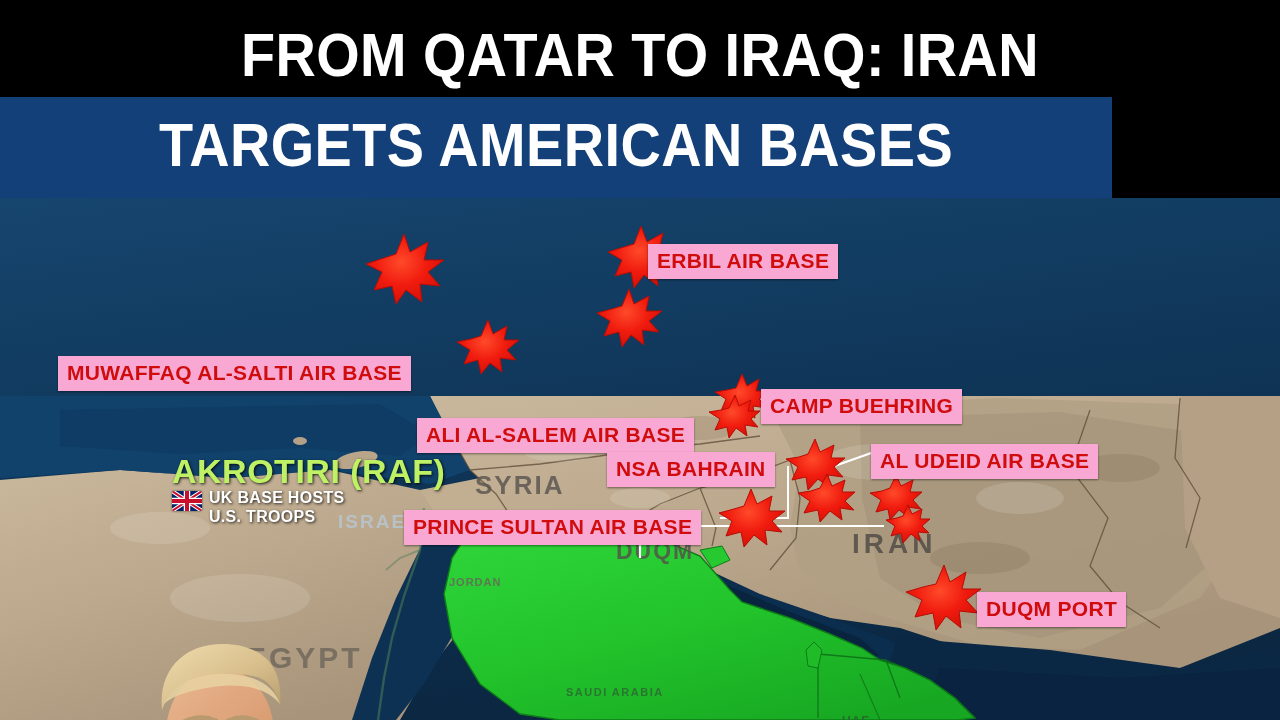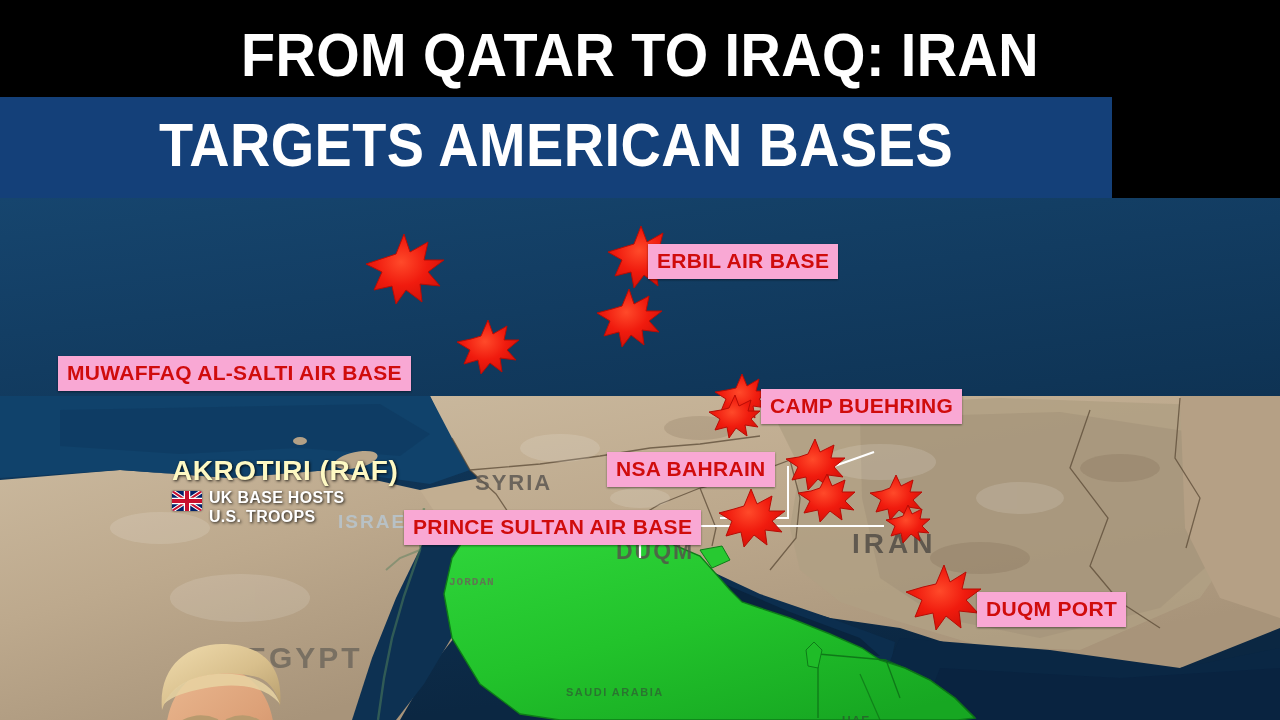--- a/index.html
+++ b/index.html
@@ -57,25 +57,25 @@
   .geo-label {
     position:absolute; z-index:12;
     font-family:"Liberation Sans", sans-serif;
     font-weight:bold;
     color:#4a4a46;
     opacity:0.82;
     letter-spacing:2px;
     white-space:nowrap;
     pointer-events:none;
   }
-  .geo-syria  { left:475px; top:272px; font-size:22px; color:#5a5550; }
+  .geo-syria  { left:475px; top:272px; font-size:26px; color:#5a5550; }
   .geo-iraq   { left:616px; top:340px; font-size:23px; color:#55514b; }
   .geo-iran   { left:852px; top:330px; font-size:28px; color:#4f4a44; letter-spacing:4px; }
   .geo-israel { left:338px; top:313px; font-size:19px; color:#b8c4cc; opacity:0.9;}
-  .geo-jordan { left:449px; top:378px; font-size:11px; color:#6b6459; letter-spacing:1px;font-family:Liberation Mono, monospace;}
+  .geo-jordan { left:449px; top:378px; font-size:11px; color:#6b6459; letter-spacing:1px;}
   .geo-egypt  { left:246px; top:443px; font-size:30px; color:#6e675c; letter-spacing:3px;}
   .geo-saudi  { left:566px; top:488px; font-size:11px; color:#2d6a32; letter-spacing:1.5px; opacity:0.85;}
   .geo-uae    { left:842px; top:516px; font-size:12px; color:#27612c; letter-spacing:1px;}
   .geo-arrow  {
     position:absolute; left:432px; top:315px; z-index:12;
     width:0;height:0;border-left:13px solid #c8d2d8;
     border-top:8px solid transparent; border-bottom:8px solid transparent;
     opacity:0.9;
   }
 
@@ -90,21 +90,21 @@
     line-height:28px;
     padding:3px 9px 4px 9px;
     white-space:nowrap;
     letter-spacing:0.3px;
     box-shadow:0 1px 2px rgba(0,0,0,0.45);
   }
 
   
   #akrotiri-block { position:absolute; z-index:26; left:172px; top:258px; }
   .akro-title {
-    color:#fef9c3; font-weight:bold; font-size:28px; line-height:30px;
+    color:#bef264; font-weight:bold; font-size:34px; line-height:30px;
     letter-spacing:0.5px; white-space:nowrap;
     text-shadow:1px 1px 3px rgba(0,0,0,0.85);
     font-family:"Liberation Sans", sans-serif;
   }
   .akro-sub-wrap { display:flex; align-items:flex-start; margin-top:2px; }
   .akro-sub {
     color:#ffffff; font-weight:bold; font-size:16px; line-height:19px;
     letter-spacing:0.3px; white-space:nowrap;
     text-shadow:1px 1px 3px rgba(0,0,0,0.85);
     font-family:"Liberation Sans", sans-serif;
@@ -281,20 +281,22 @@
         <div>
           <div class="akro-sub">UK BASE HOSTS</div>
           <div class="akro-sub">U.S. TROOPS</div>
         </div>
       </div>
     </div>
 
     <div class="red-label" style="left:648px;top:46px">ERBIL AIR BASE</div>
     <div class="red-label" style="left:58px;top:158px">MUWAFFAQ AL-SALTI AIR BASE</div>
     <div class="red-label" style="left:761px;top:191px">CAMP BUEHRING</div>
+    <div class="red-label" style="left:417px;top:220px">ALI AL-SALEM AIR BASE</div>
+    <div class="red-label" style="left:871px;top:246px">AL UDEID AIR BASE</div>
     <div class="red-label" style="left:607px;top:254px">NSA BAHRAIN</div>
     <div class="red-label" style="left:404px;top:312px">PRINCE SULTAN AIR BASE</div>
     <div class="red-label" style="left:977px;top:394px">DUQM PORT</div>
 
     <svg id="trump" viewBox="0 0 266 280">
       <defs>
         <linearGradient id="suit" x1="0" y1="0" x2="1" y2="1">
           <stop offset="0%" stop-color="#27304f"></stop>
           <stop offset="60%" stop-color="#1c2340"></stop>
           <stop offset="100%" stop-color="#141932"></stop>

